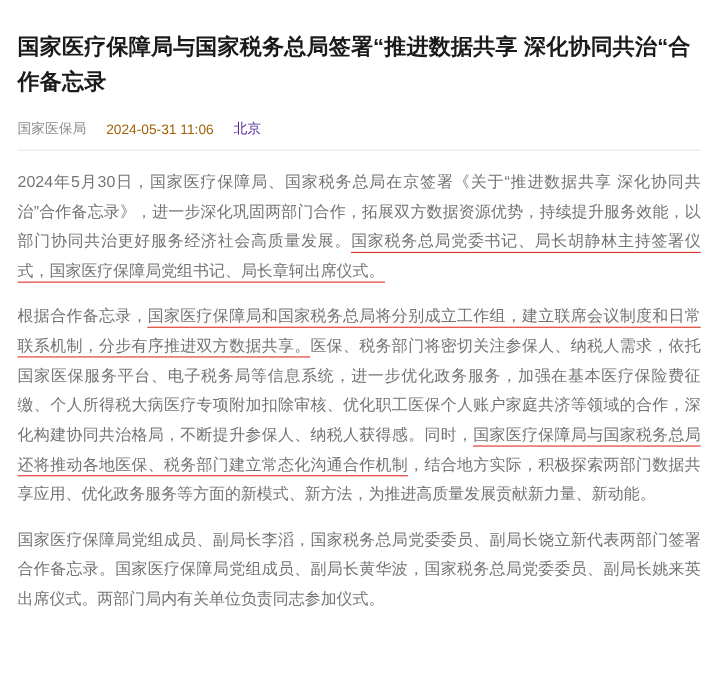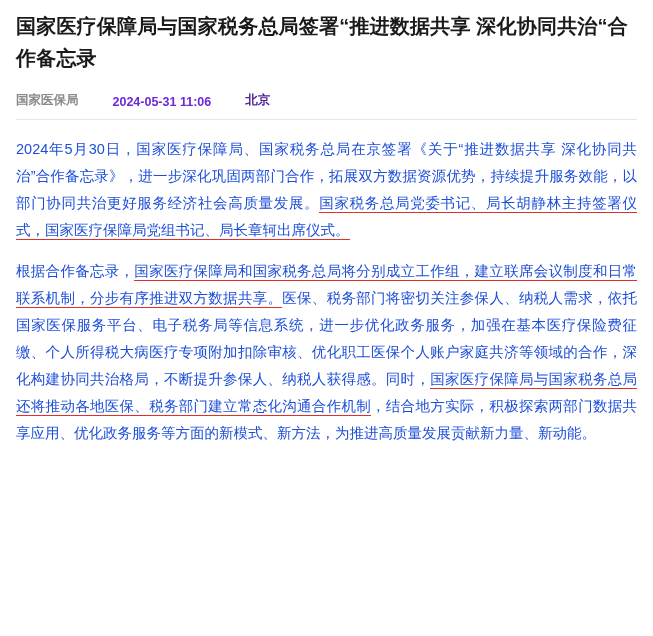--- a/index.html
+++ b/index.html
@@ -11,52 +11,51 @@
     width: 653px;
     height: 636px;
     font-family: "Liberation Sans", "DejaVu Sans", sans-serif;
     color: #222222;
     overflow: hidden;
   }
   .page {
     width: 653px;
     height: 636px;
     box-sizing: border-box;
-    padding: 0 16px;
+    padding: 17px 16px;
     position: relative;
   }
   .headline {
     font-size: 20px;
     line-height: 32px;
     font-weight: bold;
     color: #1a1a1a;
     letter-spacing: 0.2px;
     padding-top: 10px;
     margin: 0 0 4px 0;
   }
   .meta {
     font-size: 12.5px;
     color: #8a8a8a;
     padding: 14px 0 10px 0;
     display: flex;
-    align-items: flex-end;
-    gap: 34px;
-    font-weight: bold;
+    align-items: center;
+    gap: 18px;
   }
   .meta .source { color: #8a8a8a; }
-  .meta .time { color: #6d28d9; }
+  .meta .time { color: #a16207; }
   .meta .place { color: #4c1d95; }
   .divider {
     border-top: 1px solid #e6e6e6;
     margin: 0 0 8px 0;
   }
   .body-text p {
     font-size: 14.5px;
     line-height: 27px;
-    color: #1d4ed8;
+    color: #737373;
     margin: 14px 0 0 0;
     text-align: justify;
     text-justify: inter-ideograph;
   }
   .body-text p:first-child { margin-top: 16px; }
   .u-red {
     border-bottom: 1.6px solid #e03127;
     padding-bottom: 1px;
   }
   
@@ -73,15 +72,16 @@
     <span class="source">国家医保局</span>
     <span class="time">2024-05-31 11:06</span>
     <span class="place">北京</span>
   </div>
 
   <div class="divider"></div>
 
   <div class="body-text" id="article-body">
       <p><span class="seg">2024年5月30日，国家医疗保障局、国家税务总局在京签署《关于“推进数据共享 深化协同共治”合作备忘录》，进一步深化巩固两部门合作，拓展双方数据资源优势，持续提升服务效能，以部门协同共治更好服务经济社会高质量发展。</span><span class="seg u-red">国家税务总局党委书记、局长胡静林主持签署仪式，国家医疗保障局党组书记、局长章轲出席仪式。</span></p>
       <p><span class="seg">根据合作备忘录，</span><span class="seg u-red">国家医疗保障局和国家税务总局将分别成立工作组，建立联席会议制度和日常联系机制，分步有序推进双方数据共享。</span><span class="seg">医保、税务部门将密切关注参保人、纳税人需求，依托国家医保服务平台、电子税务局等信息系统，进一步优化政务服务，加强在基本医疗保险费征缴、个人所得税大病医疗专项附加扣除审核、优化职工医保个人账户家庭共济等领域的合作，深化构建协同共治格局，不断提升参保人、纳税人获得感。</span><span class="seg">同时，</span><span class="seg u-red">国家医疗保障局与国家税务总局还将推动各地医保、税务部门建立常态化沟通合作机制</span><span class="seg">，结合地方实际，积极探索两部门数据共享应用、优化政务服务等方面的新模式、新方法，为推进高质量发展贡献新力量、新动能。</span></p>
+      <p><span class="seg">国家医疗保障局党组成员、副局长李滔，国家税务总局党委委员、副局长饶立新代表两部门签署合作备忘录。国家医疗保障局党组成员、副局长黄华波，国家税务总局党委委员、副局长姚来英出席仪式。两部门局内有关单位负责同志参加仪式。</span></p>
     </div>
 
 </div>
 
 </body></html>

